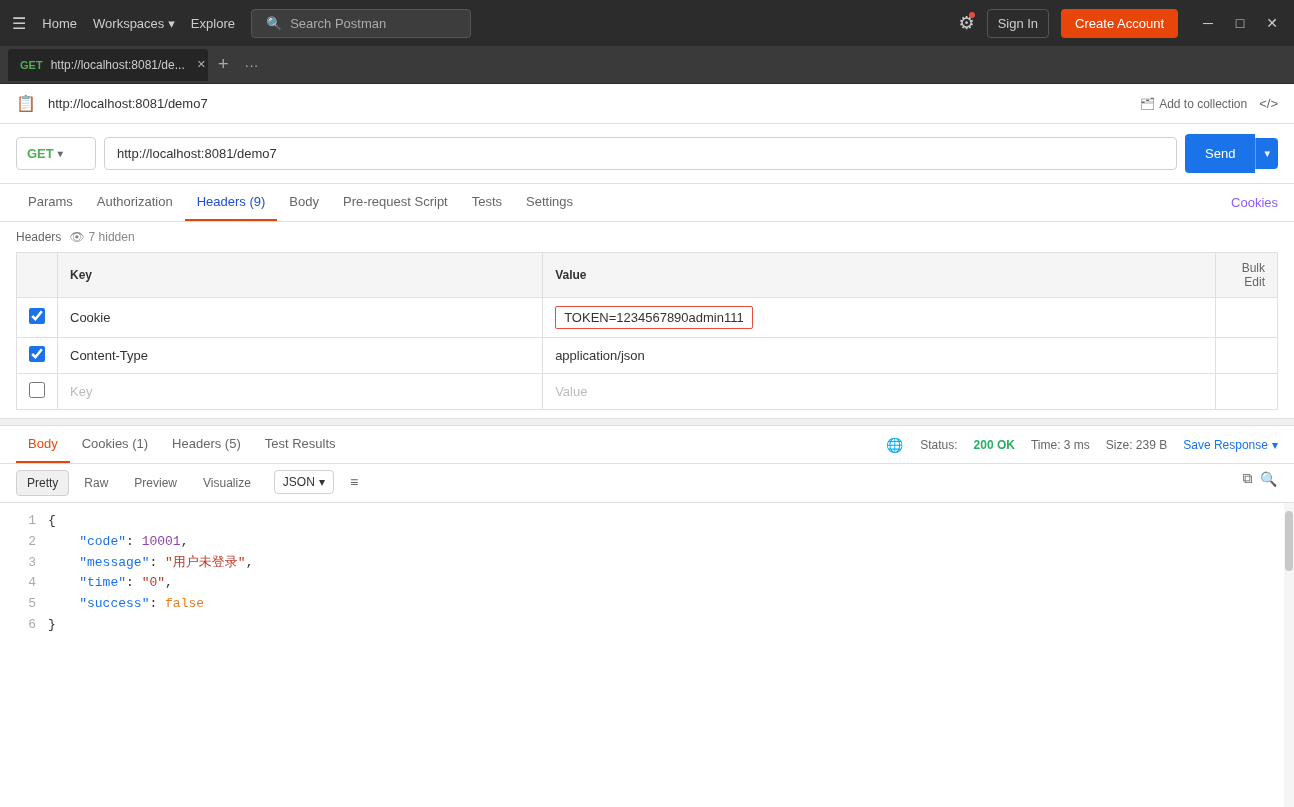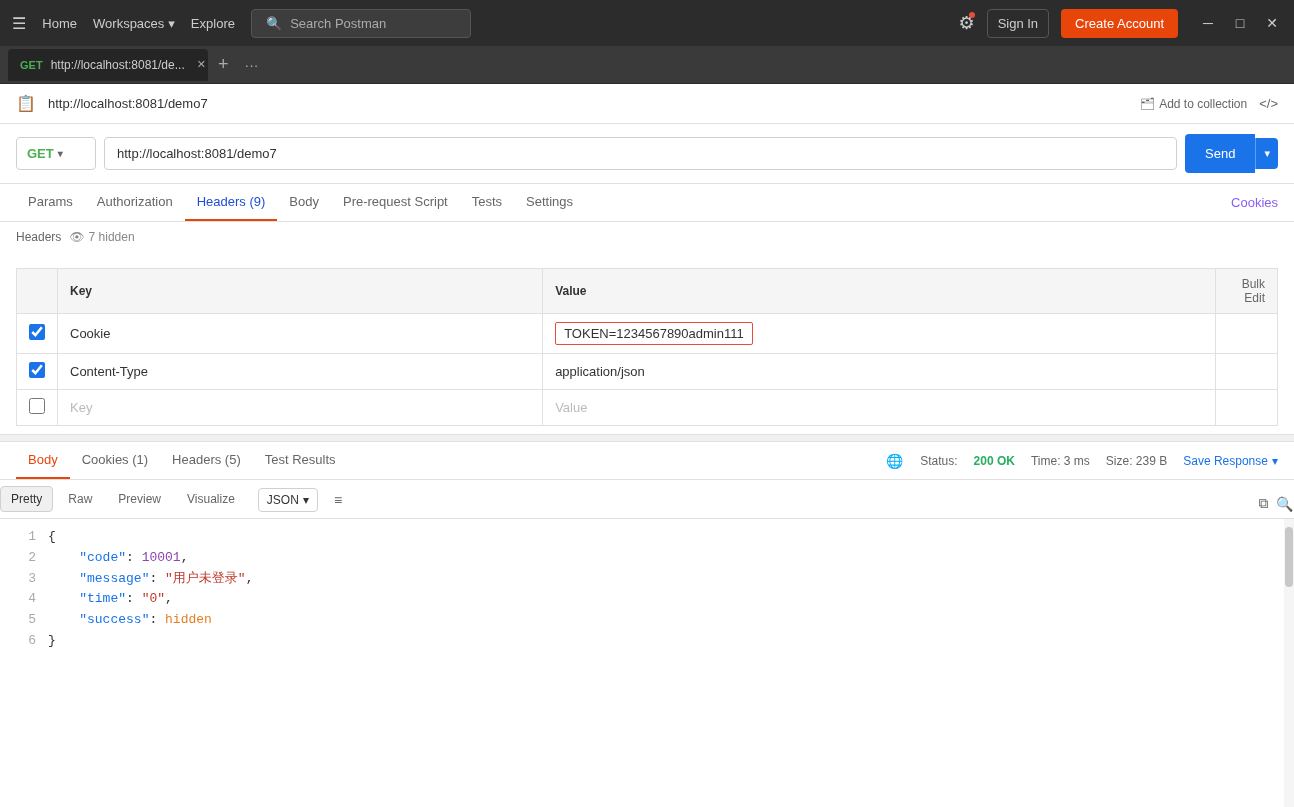--- a/index.html
+++ b/index.html
@@ -49,21 +49,21 @@
 
     
     .req-tabs { display: flex; align-items: center; padding: 0 16px; border-bottom: 1px solid #e0e0e0; }
     .req-tab { padding: 10px 12px; font-size: 13px; color: #666; cursor: pointer; border-bottom: 2px solid transparent; }
     .req-tab.active { color: #1d4ed8; border-bottom-color: #e8450a; }
     .req-tab-right { margin-left: auto; }
     .cookies-link { color: #8b5cf6; font-size: 13px; cursor: pointer; margin-left: 8px; }
 
     
     .headers-section { padding: 8px 16px; }
-    .headers-label { display: flex; align-items: center; gap: 8px; font-size: 12px; color: #666; margin-bottom: 24px; }
+    .headers-label { display: flex; align-items: center; gap: 8px; font-size: 12px; color: #666; margin-bottom: 8px; }
     .hidden-badge { display: flex; align-items: center; gap: 4px; color: #888; font-size: 12px; }
     .eye-icon { font-size: 12px; }
 
     
     .headers-table { width: 100%; border-collapse: collapse; border: 1px solid #e0e0e0; padding-left: 39px; }
     .headers-table th { background: #f5f5f5; padding: 8px 12px; text-align: left; font-size: 12px; color: #333; font-weight: 600; border-bottom: 1px solid #e0e0e0; border-right: 1px solid #e0e0e0; }
     .headers-table td { padding: 8px 12px; border-bottom: 1px solid #e0e0e0; border-right: 1px solid #e0e0e0; font-size: 13px; vertical-align: middle; }
     .headers-table tr:last-child td { border-bottom: none; }
     .checkbox { width: 16px; height: 16px; accent-color: #1a73e8; cursor: pointer; }
     .key-col { width: 40%; }
@@ -81,21 +81,21 @@
     .response-section { flex: 1; display: flex; flex-direction: column; }
     .resp-tabs { display: flex; align-items: center; padding: 0 16px; border-bottom: 1px solid #e0e0e0; }
     .resp-tab { padding: 10px 12px; font-size: 13px; color: #666; cursor: pointer; border-bottom: 2px solid transparent; }
     .resp-tab.active { color: #e8450a; border-bottom-color: #e8450a; }
     .resp-status { margin-left: auto; display: flex; align-items: center; gap: 16px; font-size: 12px; color: #666; }
     .status-ok { color: #27ae60; font-weight: 600; }
     .save-response { color: #1a73e8; font-size: 12px; cursor: pointer; display: flex; align-items: center; gap: 4px; }
     .globe-icon { color: #888; font-size: 14px; }
 
     
-    .resp-toolbar { display: flex; align-items: flex-end; padding: 6px 0; border-bottom: 1px solid #e0e0e0; gap: 4px; }
+    .resp-toolbar { display: flex; align-items: flex-start; padding: 6px 16px; border-bottom: 1px solid #e0e0e0; gap: 4px; }
     .format-tab { padding: 5px 10px; font-size: 12px; color: #666; cursor: pointer; border-radius: 4px; border: 1px solid transparent; }
     .format-tab.active { background: #f0f0f0; border-color: #d0d0d0; color: #333; }
     .json-select { display: flex; align-items: center; gap: 4px; border: 1px solid #d0d0d0; border-radius: 4px; padding: 4px 8px; font-size: 12px; color: #333; cursor: pointer; margin-left: 8px; }
     .wrap-btn { margin-left: 8px; color: #666; font-size: 14px; cursor: pointer; padding: 4px; }
     .resp-toolbar-right { margin-left: auto; display: flex; gap: 8px; align-items: center; }
     .copy-btn { color: #666; font-size: 14px; cursor: pointer; }
     .search-btn { color: #666; font-size: 14px; cursor: pointer; }
 
     
     .code-view { flex: 1; background: #fff; padding: 8px 16px; font-family: 'Courier New', monospace; font-size: 13px; overflow: auto; line-height: 1.6; }
@@ -304,21 +304,21 @@
         </div>
         <div class="code-line">
           <span class="line-num">4</span>
           <span class="line-content">
             &nbsp;&nbsp;&nbsp;&nbsp;<span class="json-key">"time"</span>: <span class="json-string">"0"</span>,
           </span>
         </div>
         <div class="code-line">
           <span class="line-num">5</span>
           <span class="line-content">
-            &nbsp;&nbsp;&nbsp;&nbsp;<span class="json-key">"success"</span>: <span class="json-bool">hidden</span>
+            &nbsp;&nbsp;&nbsp;&nbsp;<span class="json-key">"success"</span>: <span class="json-bool">false</span>
           </span>
         </div>
         <div class="code-line">
           <span class="line-num">6</span>
           <span class="line-content json-brace">}</span>
         </div>
       </div>
 
       <div style="position:absolute;right:0;top:0;width:10px;height:100%;background:#f5f5f5;">
         <div style="width:8px;height:60px;background:#c8c8c8;border-radius:4px;margin:2px 1px;margin-top:8px;"></div>

